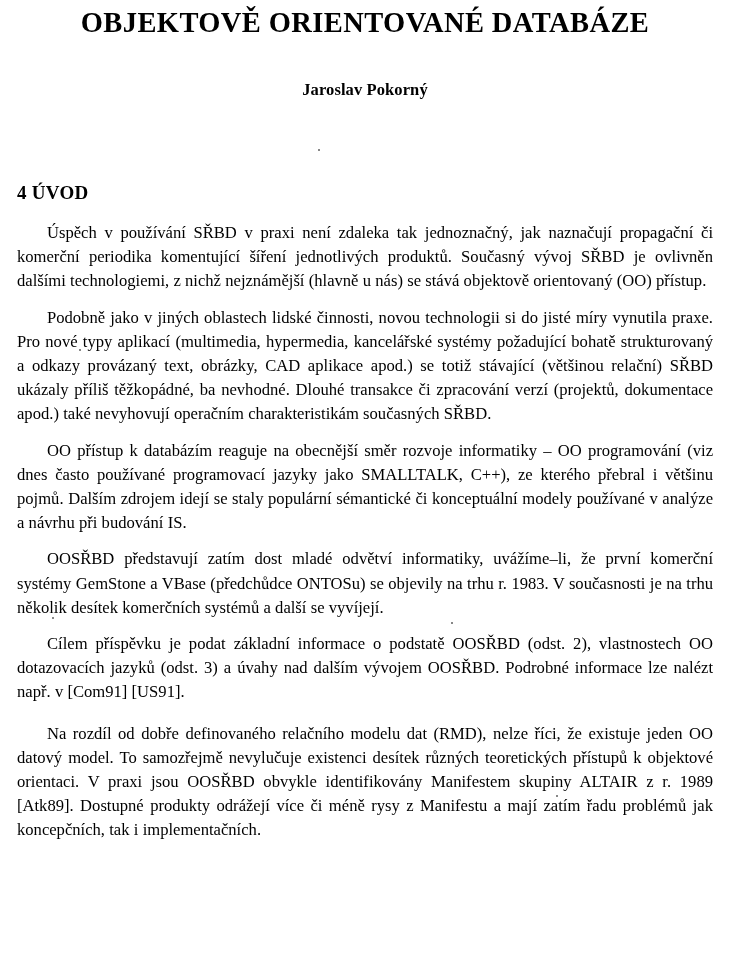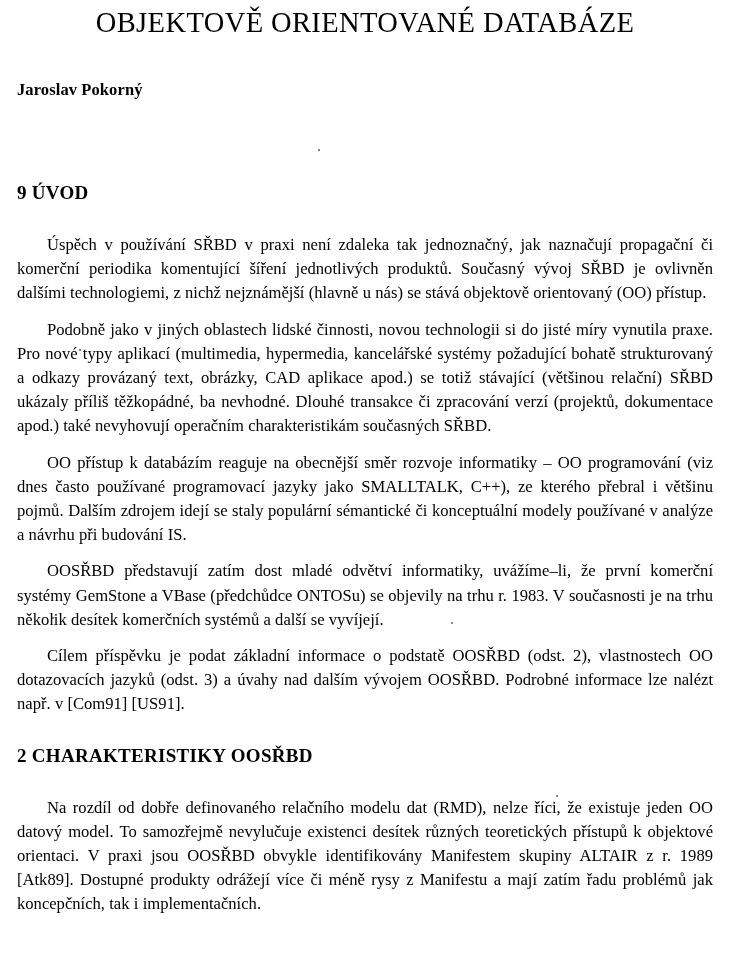--- a/index.html
+++ b/index.html
@@ -21,32 +21,32 @@
     width: 729px;
     height: 961px;
     background: #ffffff;
     box-sizing: border-box;
     padding: 0 16px 0 17px;
   }
 
   
   .doc-title {
     font-size: 28.5px;
-    font-weight: normal;
+    font-weight: bold;
     text-align: center;
     letter-spacing: 0.4px;
     line-height: 1.05;
     margin: 8px 0 0 0;
     padding: 0 6px;
     white-space: nowrap;
   }
   .doc-author {
     font-size: 16.5px;
     font-weight: bold;
-    text-align: left;
+    text-align: center;
     margin: 42px 0 14px 0;
     letter-spacing: 0.1px;
   }
 
   
   .section-heading {
     font-size: 19px;
     font-weight: bold;
     letter-spacing: 0.3px;
     margin: 0;
@@ -62,21 +62,21 @@
     line-height: 24.2px;
     text-align: justify;
     text-justify: inter-word;
     text-indent: 30px;
     margin: 0;
     padding: 0;
     hyphens: none;
     word-spacing: 0.1px;
   }
   .par-gap { margin-top: 12px; }
-  .par-first { margin-top: 29px; }
+  .par-first { margin-top: 17px; }
 
   
   .speck {
     position: absolute;
     background: #2a2a2a;
     width: 2px;
     height: 2px;
     border-radius: 50%;
     opacity: 0.75;
     pointer-events: none;
@@ -85,36 +85,33 @@
 </head>
 <body>
 
 <div class="page">
 
   <h1 class="doc-title">OBJEKTOVĚ ORIENTOVANÉ DATABÁZE</h1>
 
   <div class="doc-author">Jaroslav Pokorný</div>
 
   <div id="sec1-heading-wrap">
-    <h2 class="section-heading">9 ÚVOD</h2>
+    <h2 class="section-heading">4 ÚVOD</h2>
   </div>
 
   <p class="body-par par-first">Úspěch v používání SŘBD v praxi není zdaleka tak jednoznačný, jak naznačují propagační či komerční periodika komentující šíření jednotlivých produktů. Současný vývoj SŘBD je ovlivněn dalšími technologiemi, z nichž nejznámější (hlavně u nás) se stává objektově orientovaný (OO) přístup.</p>
 
   <p class="body-par par-gap">Podobně jako v jiných oblastech lidské činnosti, novou technologii si do jisté míry vynutila praxe. Pro nové typy aplikací (multimedia, hypermedia, kancelářské systémy požadující bohatě strukturovaný a odkazy provázaný text, obrázky, CAD aplikace apod.) se totiž stávající (většinou relační) SŘBD ukázaly příliš těžkopádné, ba nevhodné. Dlouhé transakce či zpracování verzí (projektů, dokumentace apod.) také nevyhovují operačním charakteristikám současných SŘBD.</p>
 
   <p class="body-par par-gap">OO přístup k databázím reaguje na obecnější směr rozvoje informatiky – OO programování (viz dnes často používané programovací jazyky jako SMALLTALK, C++), ze kterého přebral i většinu pojmů. Dalším zdrojem idejí se staly populární sémantické či konceptuální modely používané v analýze a návrhu při budování IS.</p>
 
   <p class="body-par par-gap">OOSŘBD představují zatím dost mladé odvětví informatiky, uvážíme–li, že první komerční systémy GemStone a VBase (předchůdce ONTOSu) se objevily na trhu r. 1983. V současnosti je na trhu několik desítek komerčních systémů a další se vyvíjejí.</p>
 
   <p class="body-par par-gap">Cílem příspěvku je podat základní informace o podstatě OOSŘBD (odst. 2), vlastnostech OO dotazovacích jazyků (odst. 3) a úvahy nad dalším vývojem OOSŘBD. Podrobné informace lze nalézt např. v [Com91] [US91].</p>
 
-  <div id="sec2-heading-wrap">
-    <h2 class="section-heading">2 CHARAKTERISTIKY OOSŘBD</h2>
-  </div>
 
   <p class="body-par par-first">Na rozdíl od dobře definovaného relačního modelu dat (RMD), nelze říci, že existuje jeden OO datový model. To samozřejmě nevylučuje existenci desítek různých teoretických přístupů k objektové orientaci. V praxi jsou OOSŘBD obvykle identifikovány Manifestem skupiny ALTAIR z r. 1989 [Atk89]. Dostupné produkty odrážejí více či méně rysy z Manifestu a mají zatím řadu problémů jak koncepčních, tak i implementačních.</p>
 
   <span class="speck" style="left:318px; top:141px;"></span>
   <span class="speck" style="left:79px;  top:341px;"></span>
   <span class="speck" style="left:52px;  top:609px;"></span>
   <span class="speck" style="left:556px; top:787px;"></span>
   <span class="speck" style="left:451px; top:614px;"></span>
 </div>
 

